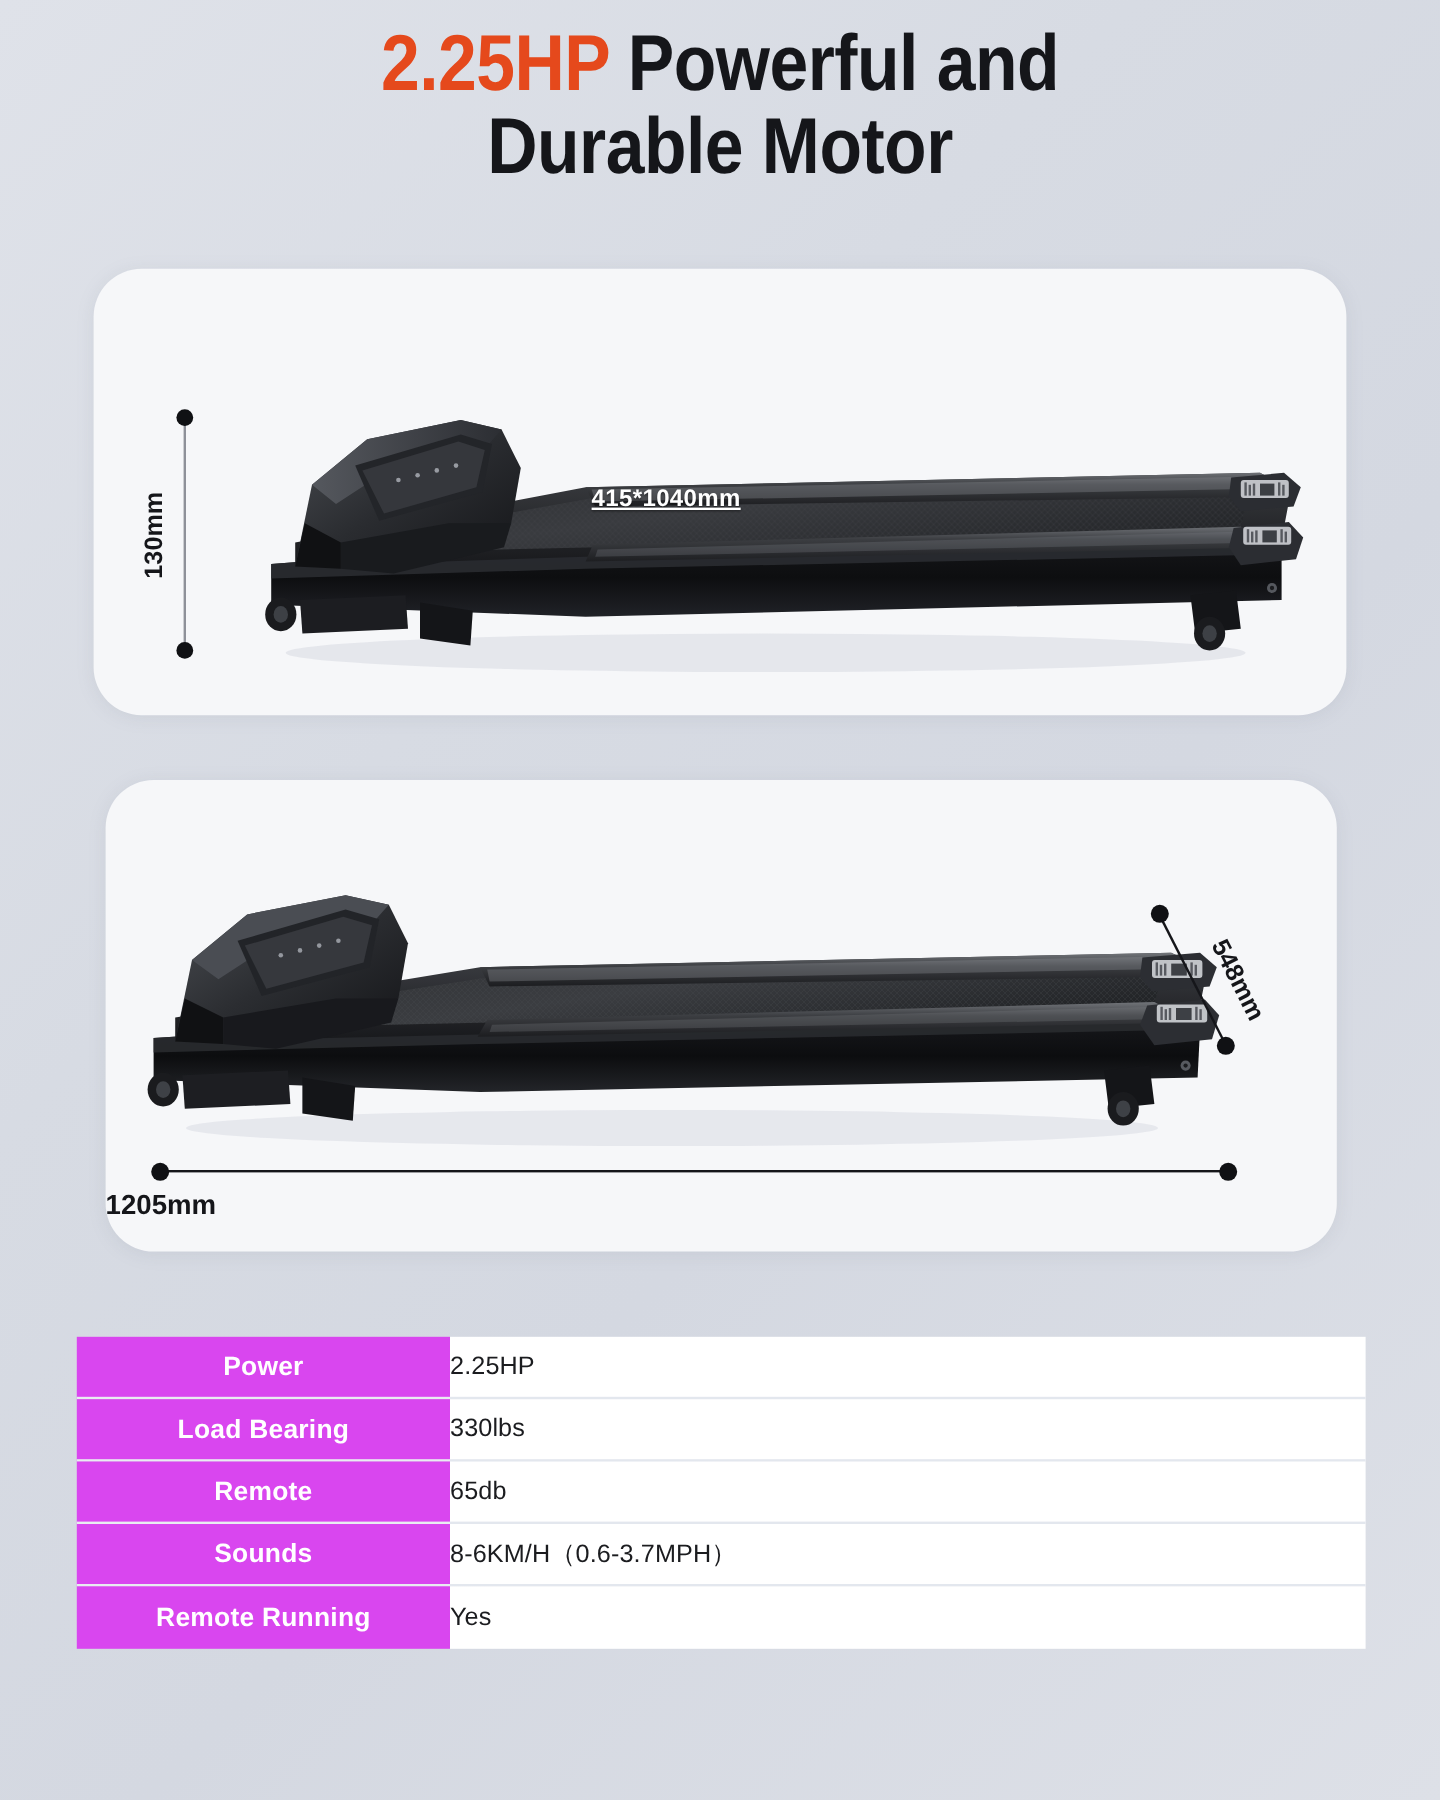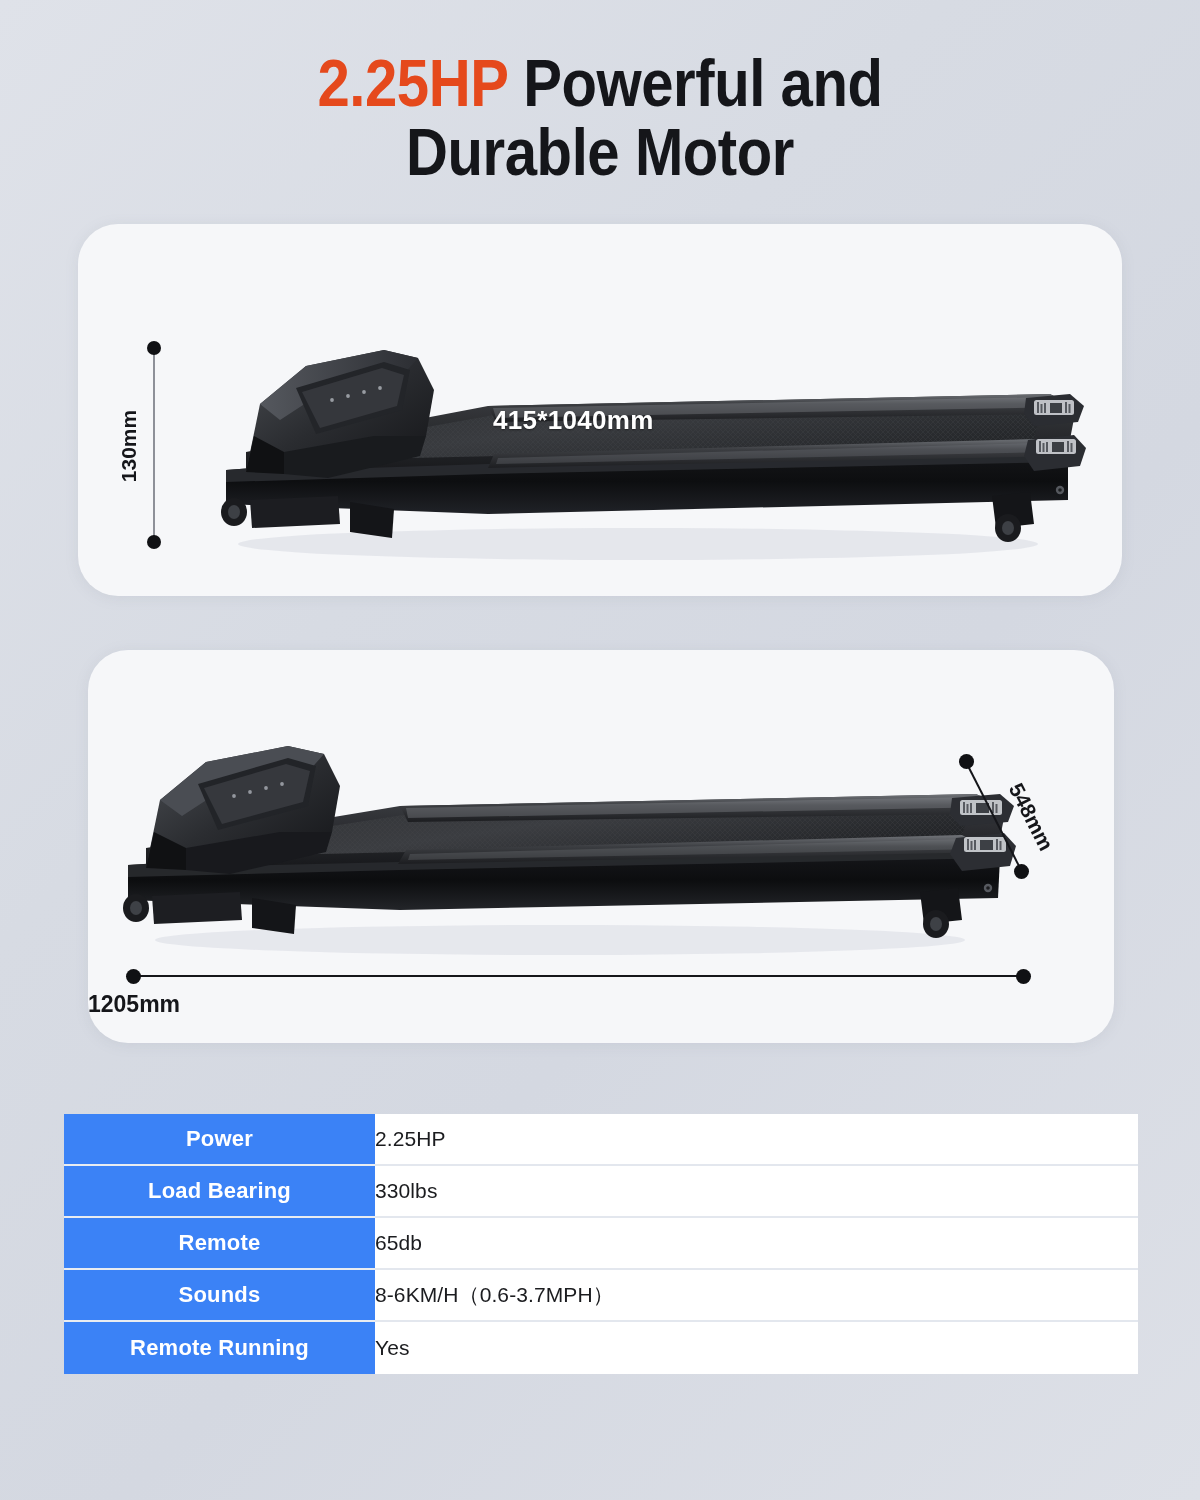--- a/index.html
+++ b/index.html
@@ -6,21 +6,21 @@
   body{
     width:1200px;height:1500px;
     background:linear-gradient(135deg,#dfe2e9 0%,#d7dbe3 35%,#d4d8e1 60%,#dde0e7 100%);
     font-family:"Liberation Sans","DejaVu Sans",sans-serif;
     overflow:hidden;position:relative;
   }
 
   
   .title-wrap{
     position:absolute;left:0;top:18px;width:1200px;
-    text-align:center;line-height:1.04;margin-top:31px;
+    text-align:center;line-height:1.04;
   }
   .title-line{
     font-size:66px;font-weight:700;color:#15161a;
     letter-spacing:-0.5px;transform:scaleX(0.88);
     transform-origin:center center;white-space:nowrap;
   }
   .title-hp{color:#e5491c;}
 
   
   .card{
@@ -39,34 +39,35 @@
   .dim-line-h{position:absolute;height:2px;background:#15161a;}
   .dim-line-d{position:absolute;height:2px;background:#15161a;transform-origin:left center;}
   .dot{position:absolute;border-radius:50%;background:#101114;}
   .dim-txt{
     position:absolute;font-weight:700;color:#15161a;white-space:nowrap;
     font-size:21px;letter-spacing:0px;
   }
   .dim-txt.vert{transform:rotate(-90deg);transform-origin:center center;}
   .dim-txt.diag{transform:rotate(63deg);transform-origin:center center;}
   .belt-label{
-    position:absolute;color:#fff;font-weight:700;font-size:26px;
+    position:absolute;color:#fff;font-weight:700;font-size:20px;
     letter-spacing:.3px;white-space:nowrap;
     text-shadow:0 1px 2px rgba(0,0,0,.45);
+    text-decoration:underline;
   }
 
   
   #spec-table{
     position:absolute;left:64px;top:1114px;width:1074px;
     border-collapse:separate;border-spacing:0;
   }
   #spec-table tr{height:52px;}
   #spec-table td{padding:0;vertical-align:middle;}
   .lbl-cell{
-    width:311px;background:#3b82f6;color:#ffffff;
+    width:311px;background:#d946ef;color:#ffffff;
     font-size:22px;font-weight:700;text-align:center;
     border-bottom:2px solid #e9ecf1;letter-spacing:.2px;
   }
   .val-cell{
     background:#ffffff;color:#1b1c1f;
     font-size:21px;font-weight:400;text-align:left;
     padding-left:41px;border-bottom:2px solid #e3e7ee;
     letter-spacing:.1px;
   }
   #spec-table tr:last-child .lbl-cell,

